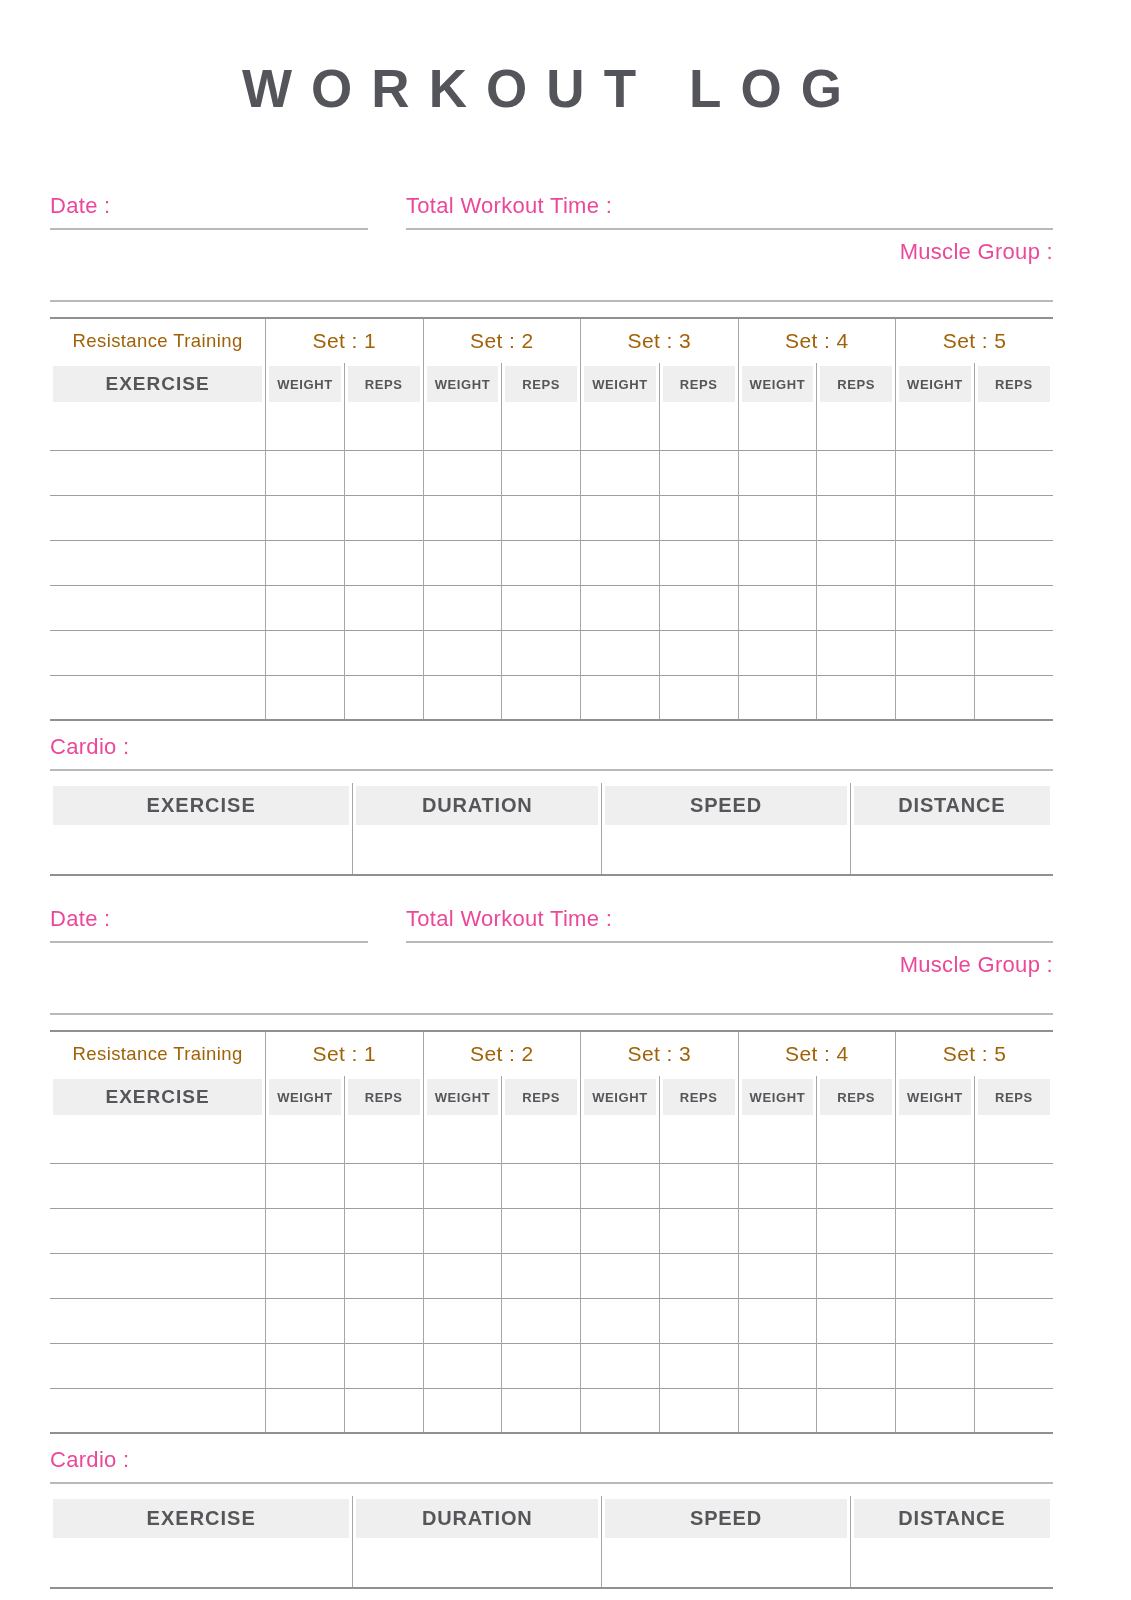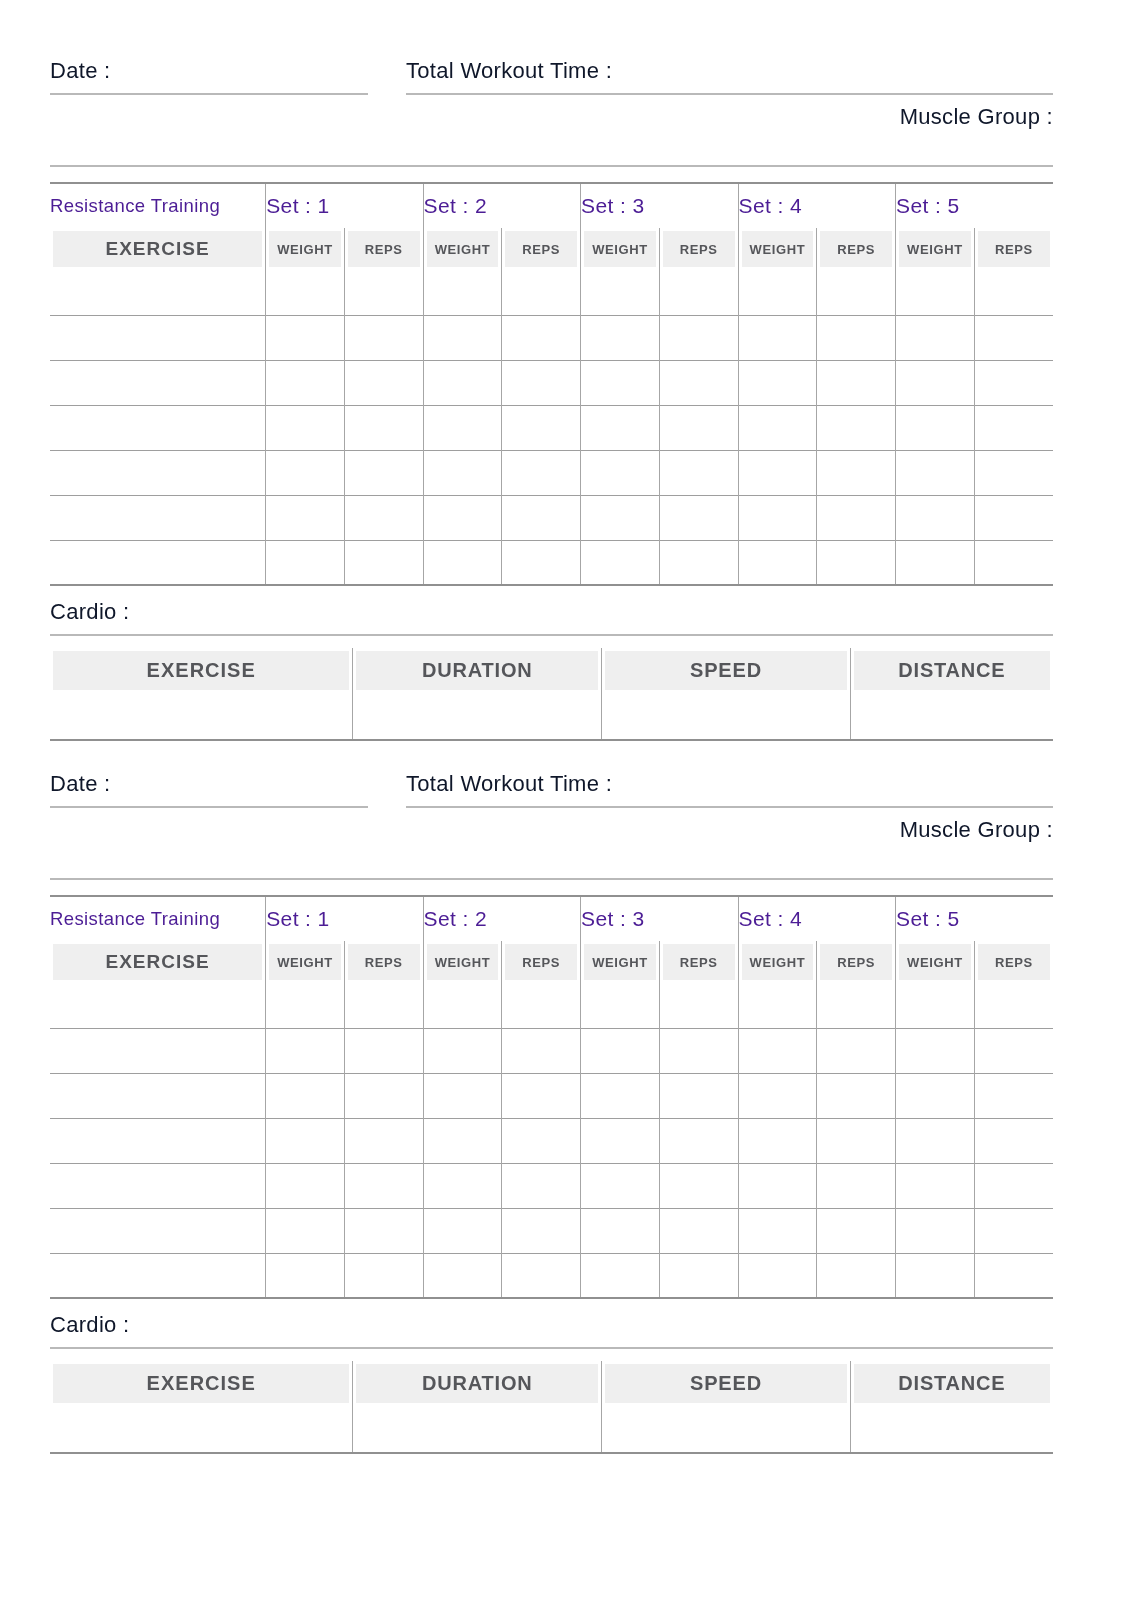--- a/index.html
+++ b/index.html
@@ -23,35 +23,35 @@
     white-space: nowrap;
   }
 
   
   .fields-row { display: flex; gap: 38px; }
   .field {
     display: flex; align-items: flex-end;
     border-bottom: 2px solid #b9b9b9;
     padding-bottom: 9px;
   }
-  .field .lbl { font-size: 22px; color: #0f172a; letter-spacing: 0.3px; white-space: nowrap; }
+  .field .lbl { font-size: 22px; color: #ec4899; letter-spacing: 0.3px; white-space: nowrap; }
   .field .val { flex: 1; min-height: 26px; font-size: 20px; padding-left: 10px; }
   .f-date { width: 318px; }
   .f-total { flex: 1; }
   .f-wide { margin-top: 9px; flex-direction: column; }
   .cardio-field { margin-top: 13px; gap: 28px; }
 
   
   table { border-collapse: collapse; width: 100%; table-layout: fixed; }
   .res-table { margin-top: 15px; border-top: 2px solid #909090; border-bottom: 2px solid #909090; }
   .res-table td { vertical-align: middle; }
   .res-table td:not(:first-child) { border-left: 1px solid #a6a6a6; }
   .sets-row td {
-    height: 45px; text-align: left;
-    font-size: 21px; color: #4c1d95; letter-spacing: 0.4px;
+    height: 45px; text-align: center;
+    font-size: 21px; color: #a16207; letter-spacing: 0.4px;
   }
   .sets-row .corner { font-size: 18.5px; }
   .sets-row .setcell { border-left: 1px solid #a6a6a6; }
   .hdr-row td { height: 42px; padding: 3px; }
   .hdr-row .cell {
     background: #efefef; height: 100%;
     display: flex; align-items: center; justify-content: center;
     font-weight: 700; color: #55565a;
   }
   .hdr-row .ex-cell { font-size: 19px; letter-spacing: 1px; }
@@ -72,20 +72,21 @@
   .cardio-table thead .sm-cell { font-size: 20px; letter-spacing: 0.8px; }
   .cardio-table tbody td { height: 47px; }
 
   .section2 { margin-top: 30px; }
 </style>
 </head>
 <body>
 
 <div class="page">
 
+  <div class="title">WORKOUT LOG</div>
 
   <section>
 
     <div class="fields-row">
       <div class="field f-date">
         <span class="lbl">Date :</span>
         <span class="val"></span>
       </div>
       <div class="field f-total">
         <span class="lbl">Total Workout Time :</span>

